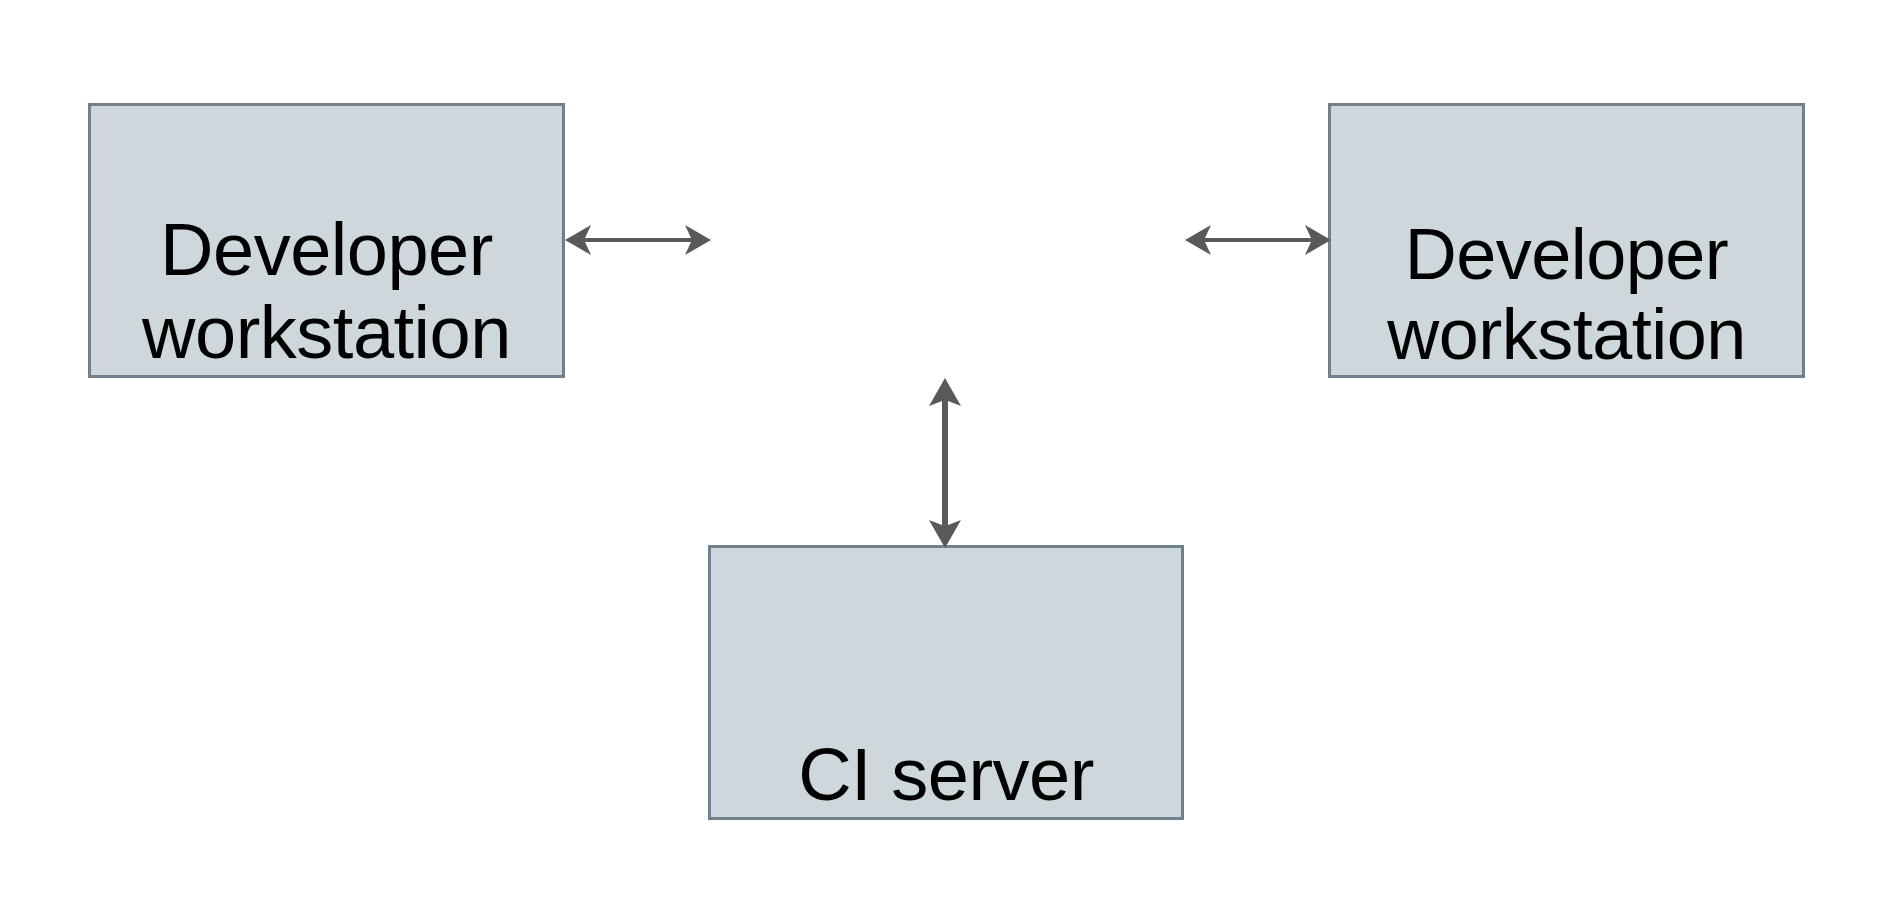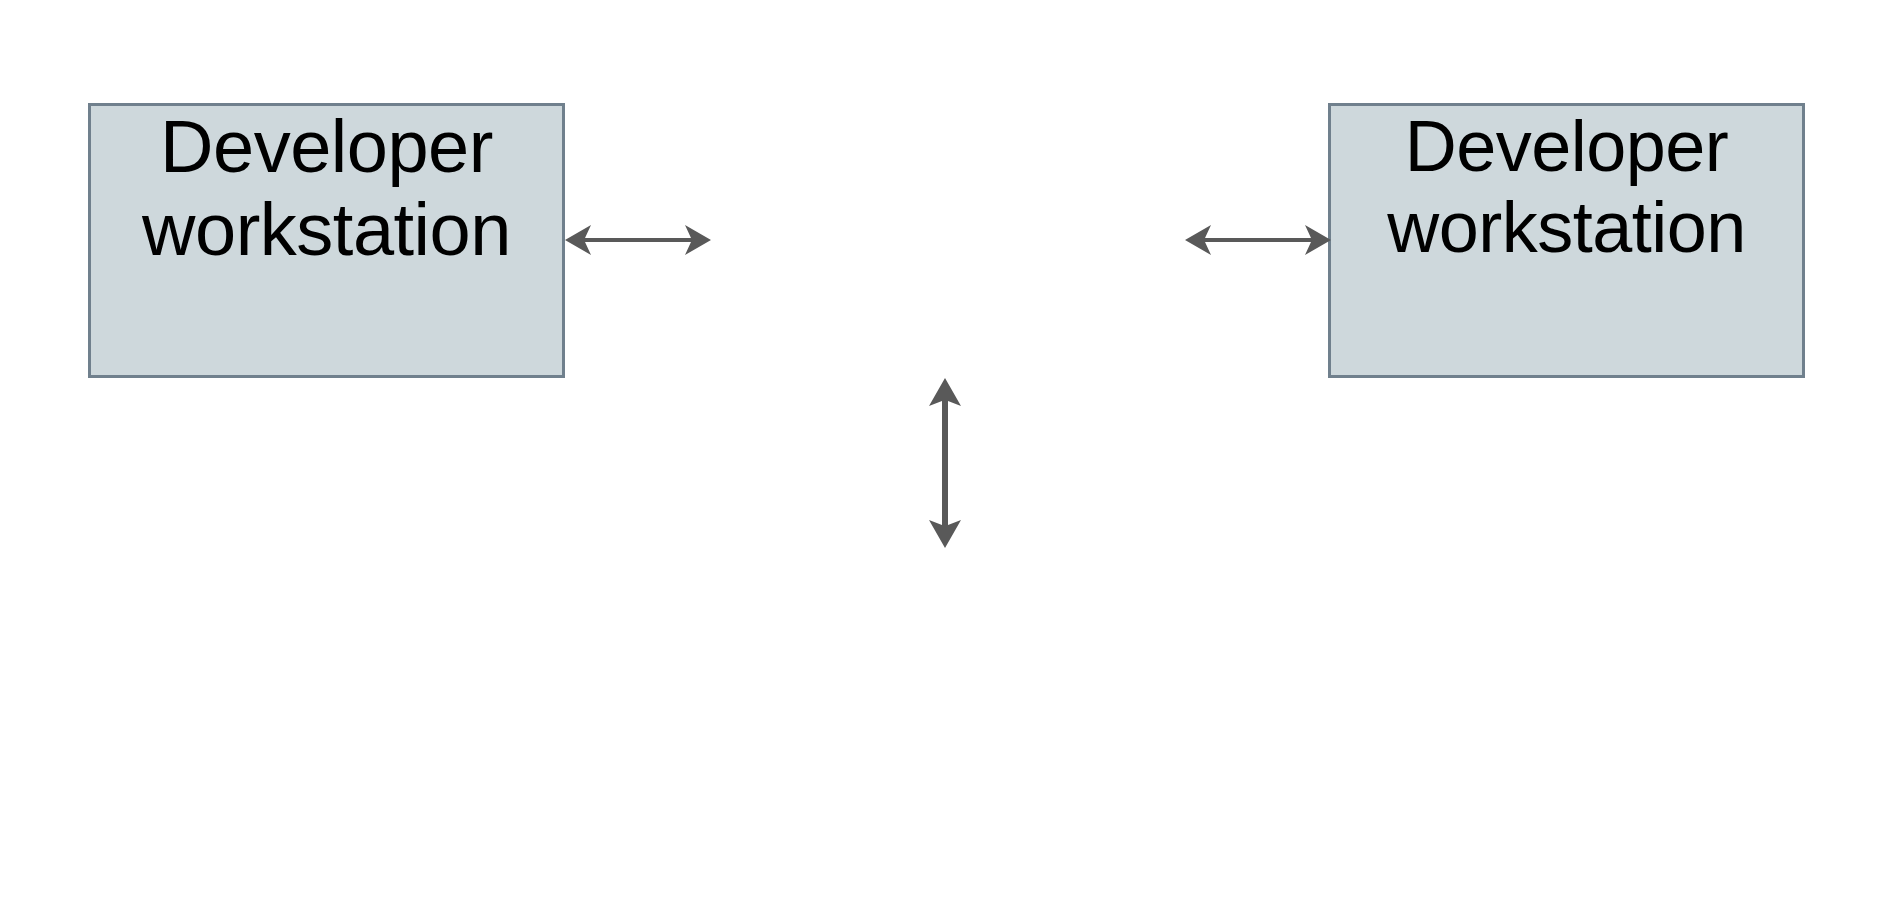--- a/index.html
+++ b/index.html
@@ -17,21 +17,21 @@
     height: 922px;
     background: #ffffff;
     overflow: hidden;
   }
   .node {
     position: absolute;
     box-sizing: border-box;
     background: #ced8dc;
     border: 3px solid #70808d;
     display: flex;
-    align-items: flex-start;
+    align-items: flex-end;
     justify-content: center;
     text-align: center;
   }
   .node-label {
     color: #000000;
     font-family: "Liberation Sans", sans-serif;
     font-size: 74px;
     font-weight: 400;
     line-height: 1.12;
     letter-spacing: -0.5px;
@@ -62,20 +62,23 @@
     <span class="node-label">Developer
 workstation</span>
   </div>
 
 
   <div class="node node-dev-right">
     <span class="node-label">Developer
 workstation</span>
   </div>
 
+  <div class="node node-ci">
+    <span class="node-label">CI server</span>
+  </div>
 
   <svg class="connector conn-left" viewBox="0 0 160 80">
     <g fill="#595959">
       <path d="M7,40 L33,25 L27,38 L133,38 L127,25 L153,40 L127,55 L133,42 L27,42 L33,55 Z"></path>
     </g>
   </svg>
 
   <svg class="connector conn-right" viewBox="0 0 160 80">
     <g fill="#595959">
       <path d="M7,40 L33,25 L27,38 L133,38 L127,25 L153,40 L127,55 L133,42 L27,42 L33,55 Z"></path>

